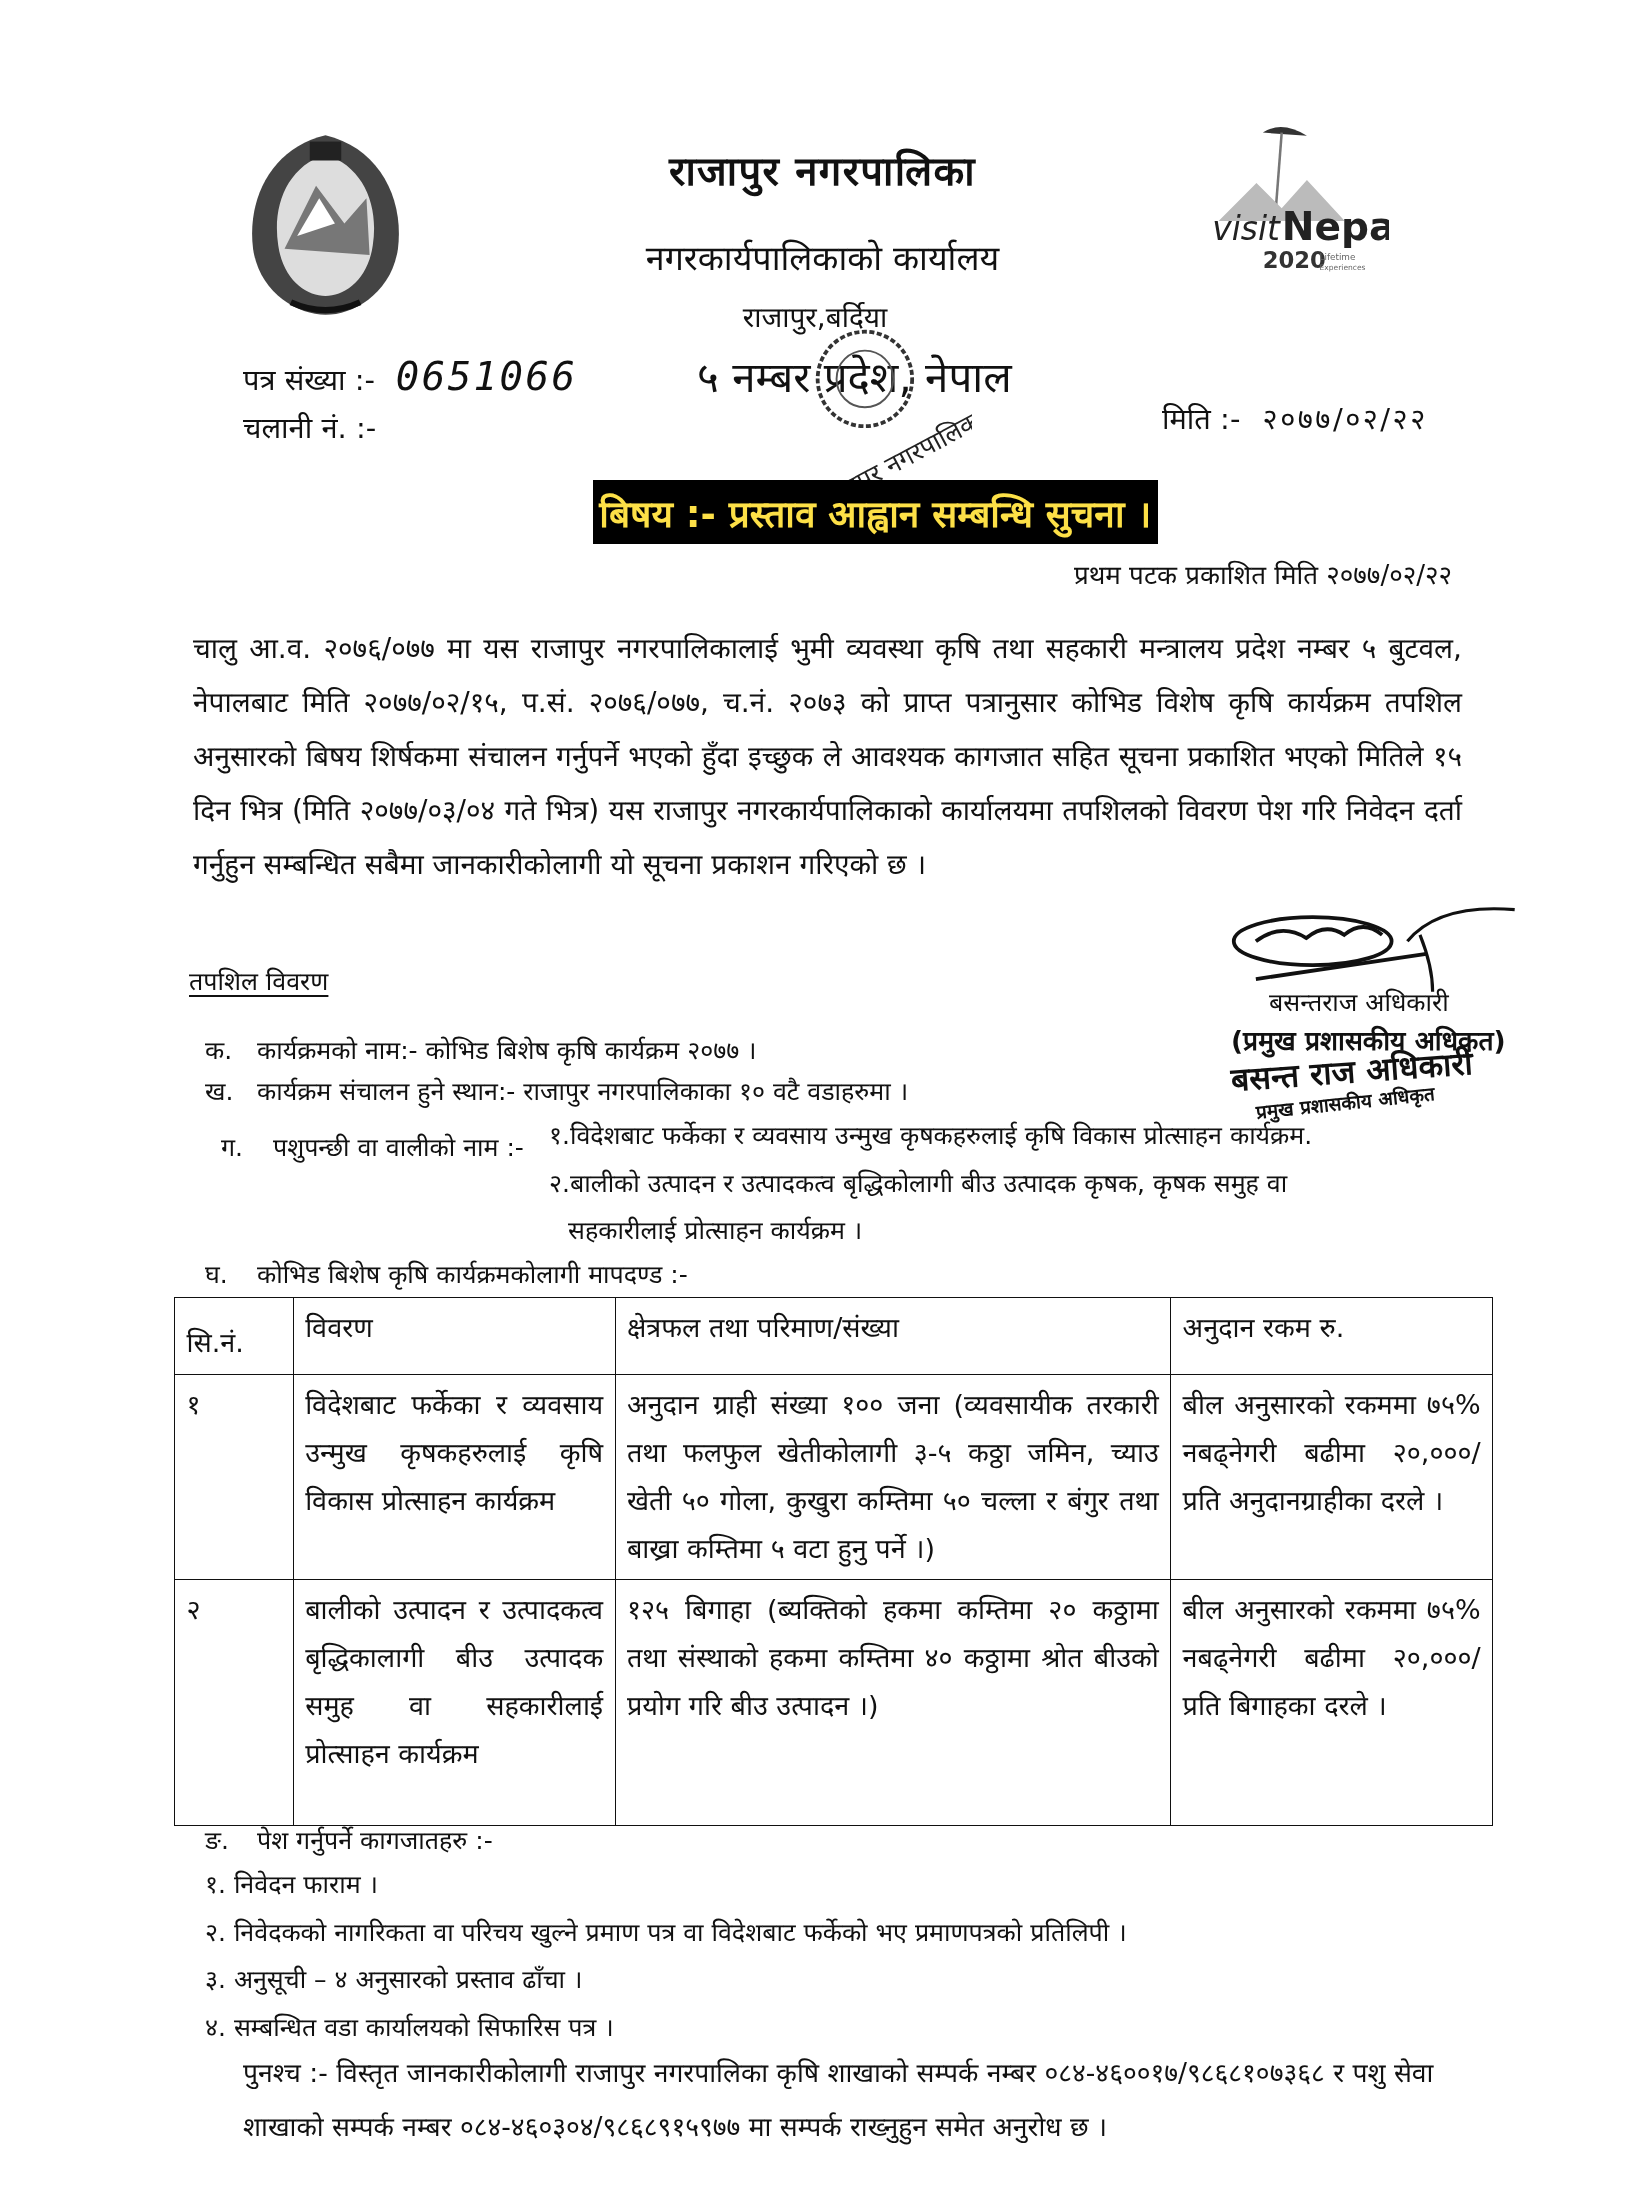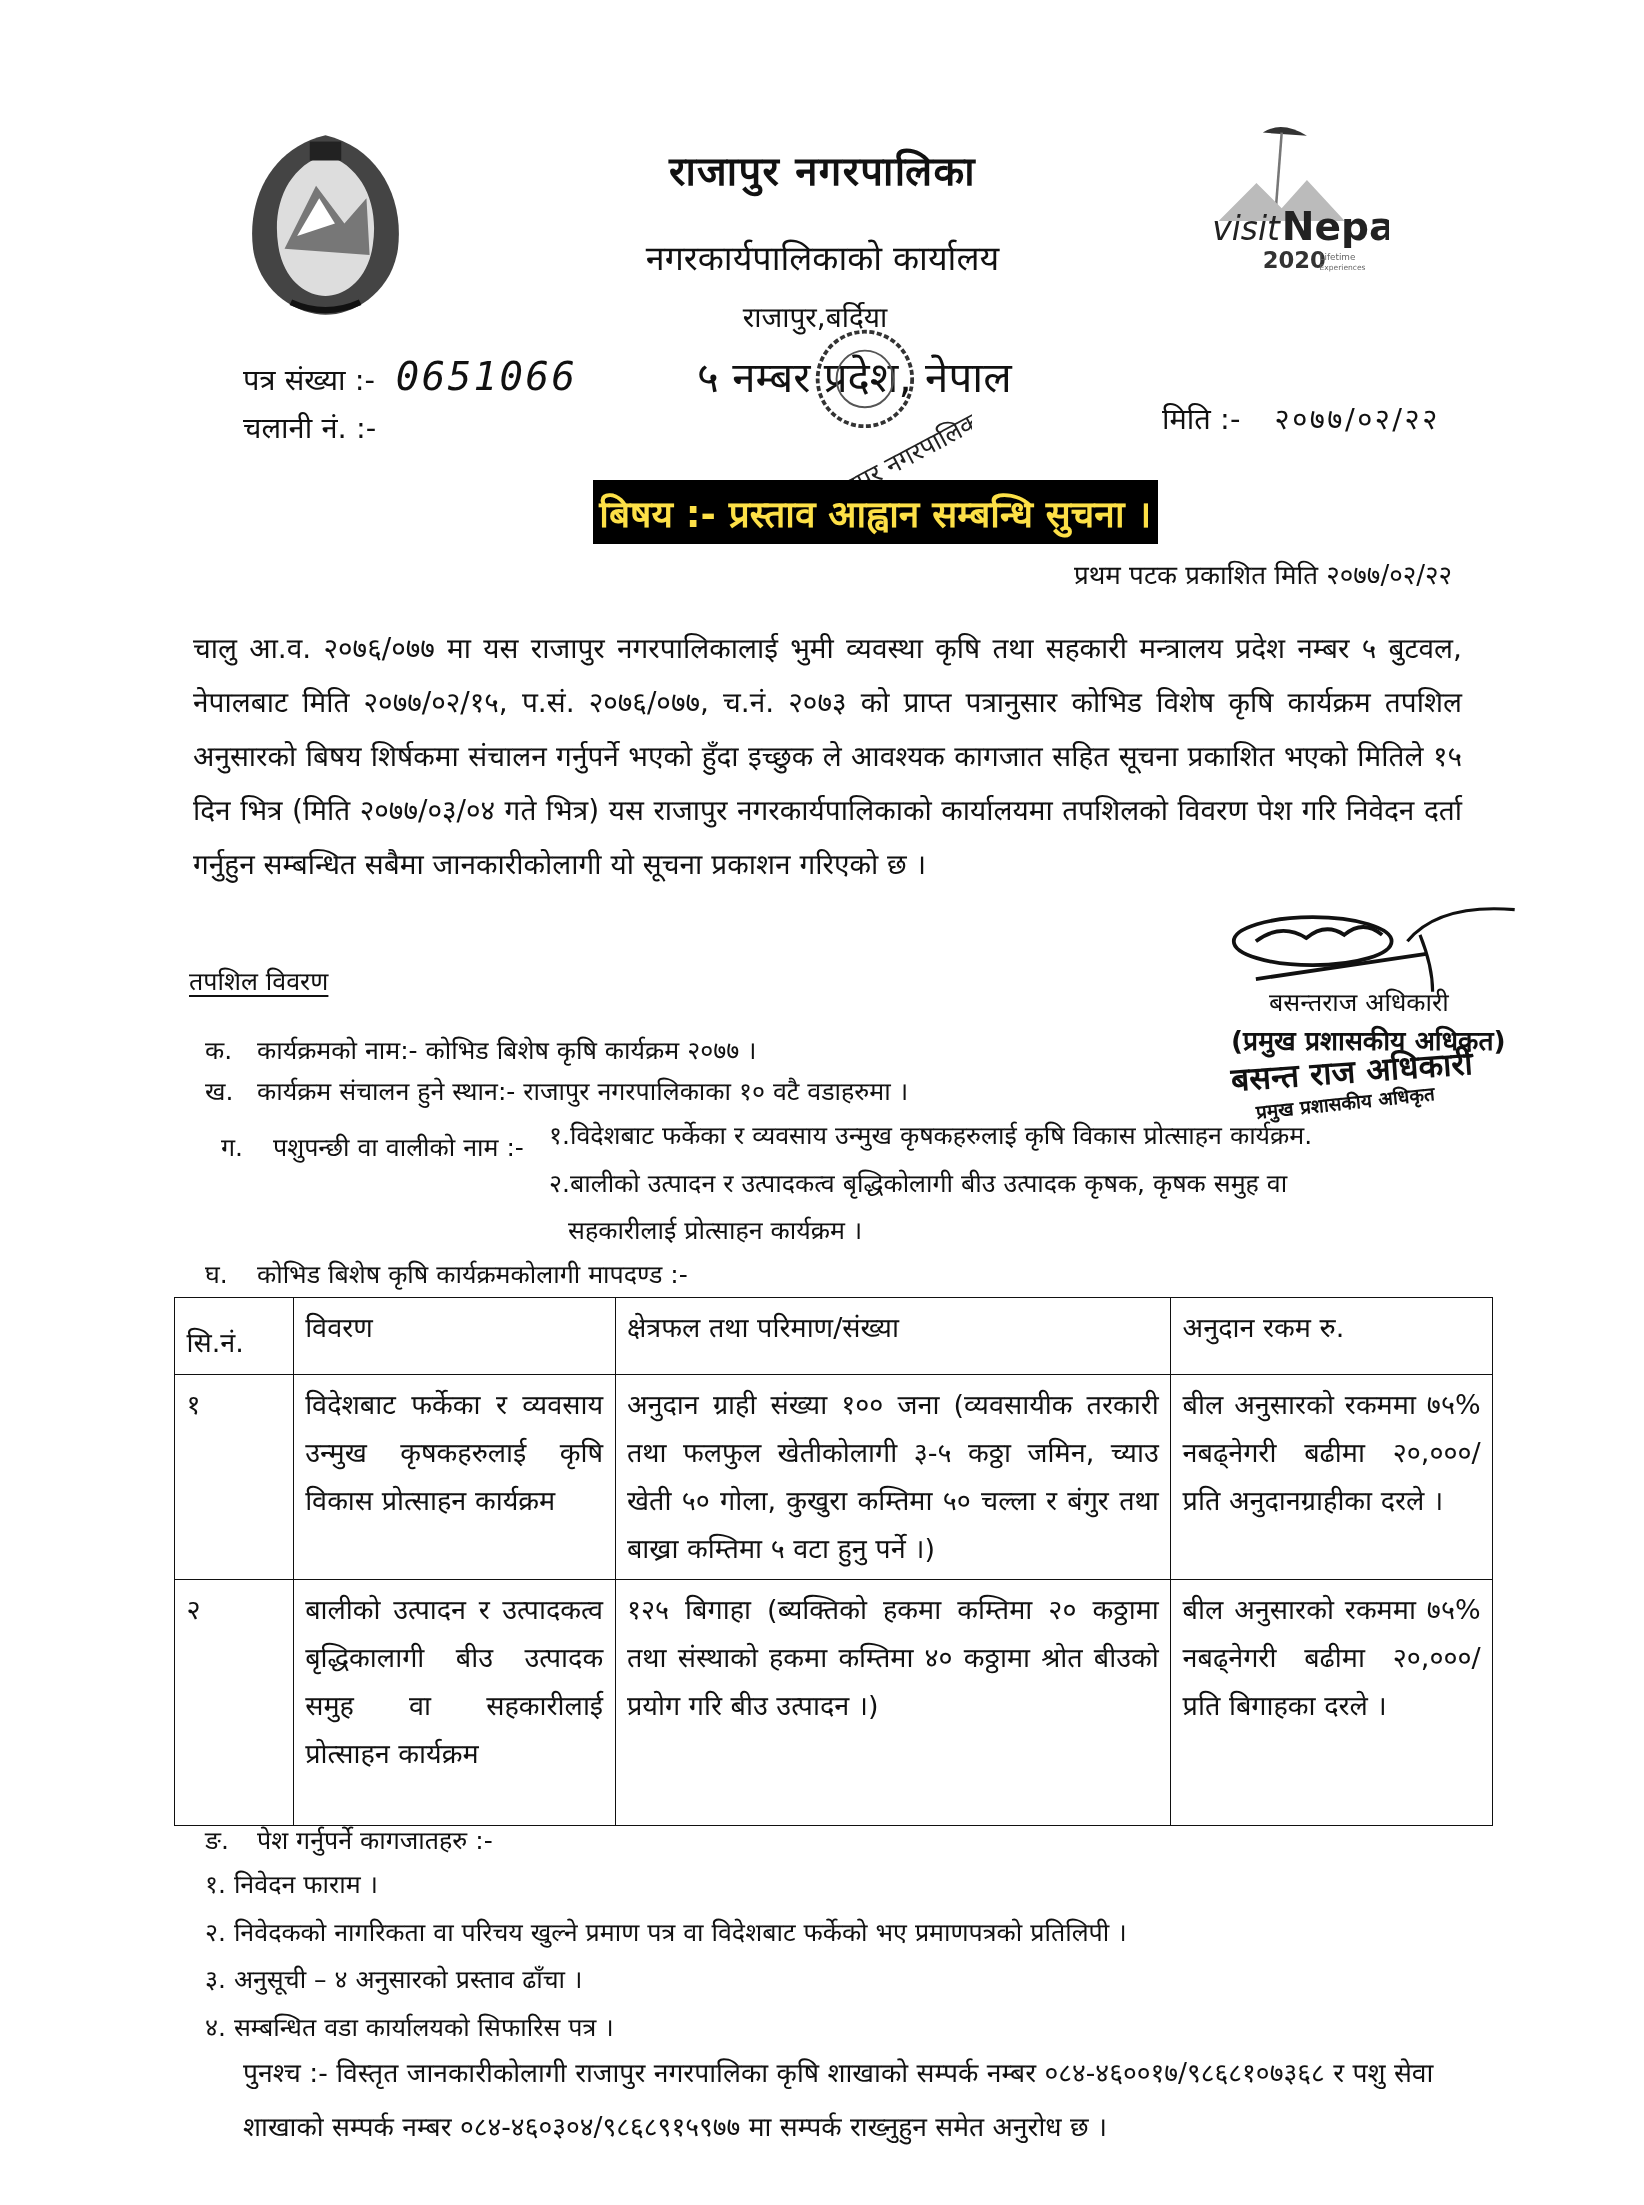--- a/index.html
+++ b/index.html
@@ -15,21 +15,21 @@
   .visit-logo { left:1187px; top:120px; width:202px; height:164px; }
   .title-main { left:0; width:1645px; top:142px; text-align:center; font-size:40px; font-weight:bold; letter-spacing:1.3px; }
   .title-sub { left:0; width:1645px; top:234px; text-align:center; font-size:34px; }
   .title-loc1 { left:0; width:1630px; top:297px; text-align:center; font-size:28px; }
   .title-loc2 { left:682px; top:347px; font-size:42px;margin-left:15px; }
   .stamp { left:783px; top:297px; width:189px; height:208px; }
   .ref-row { font-size:29px; }
   .ref-label { display:inline-block; }
   .ref-hand { font-family:"DejaVu Sans Mono", monospace; font-size:39px; font-style:italic; margin-left:11.4px; letter-spacing:2.5px; }
   .date-row { left:1162px; top:398px; font-size:29px; }
-  .date-row .val { margin-left:25px; letter-spacing:2.5px; }
+  .date-row .val { margin-left:13px; letter-spacing:2.5px; }
   .subject {
     left:593px; top:480px; height:64px; background:#000; color:#fde047;
     font-size:37px; font-weight:bold; padding:0 6.3px; display:flex; align-items:center; white-space:nowrap;
   }
   .pub-date { right:193px; top:556px; font-size:26px; }
   .para { left:193px; width:1269px; top:622px; font-size:28px; line-height:54px; text-align:justify; }
   .sig-img { left:1218px; top:897px; width:303px; height:101px; }
   .sig-name { left:1269px; top:984px; font-size:25px; }
   .sig-title { left:1231px; top:1022px; font-size:26.5px; font-weight:bold; }
   .sig-stamp-name { left:1231px; top:1057px; font-size:32px; font-weight:bold; transform:rotate(-4deg); transform-origin:left; }

